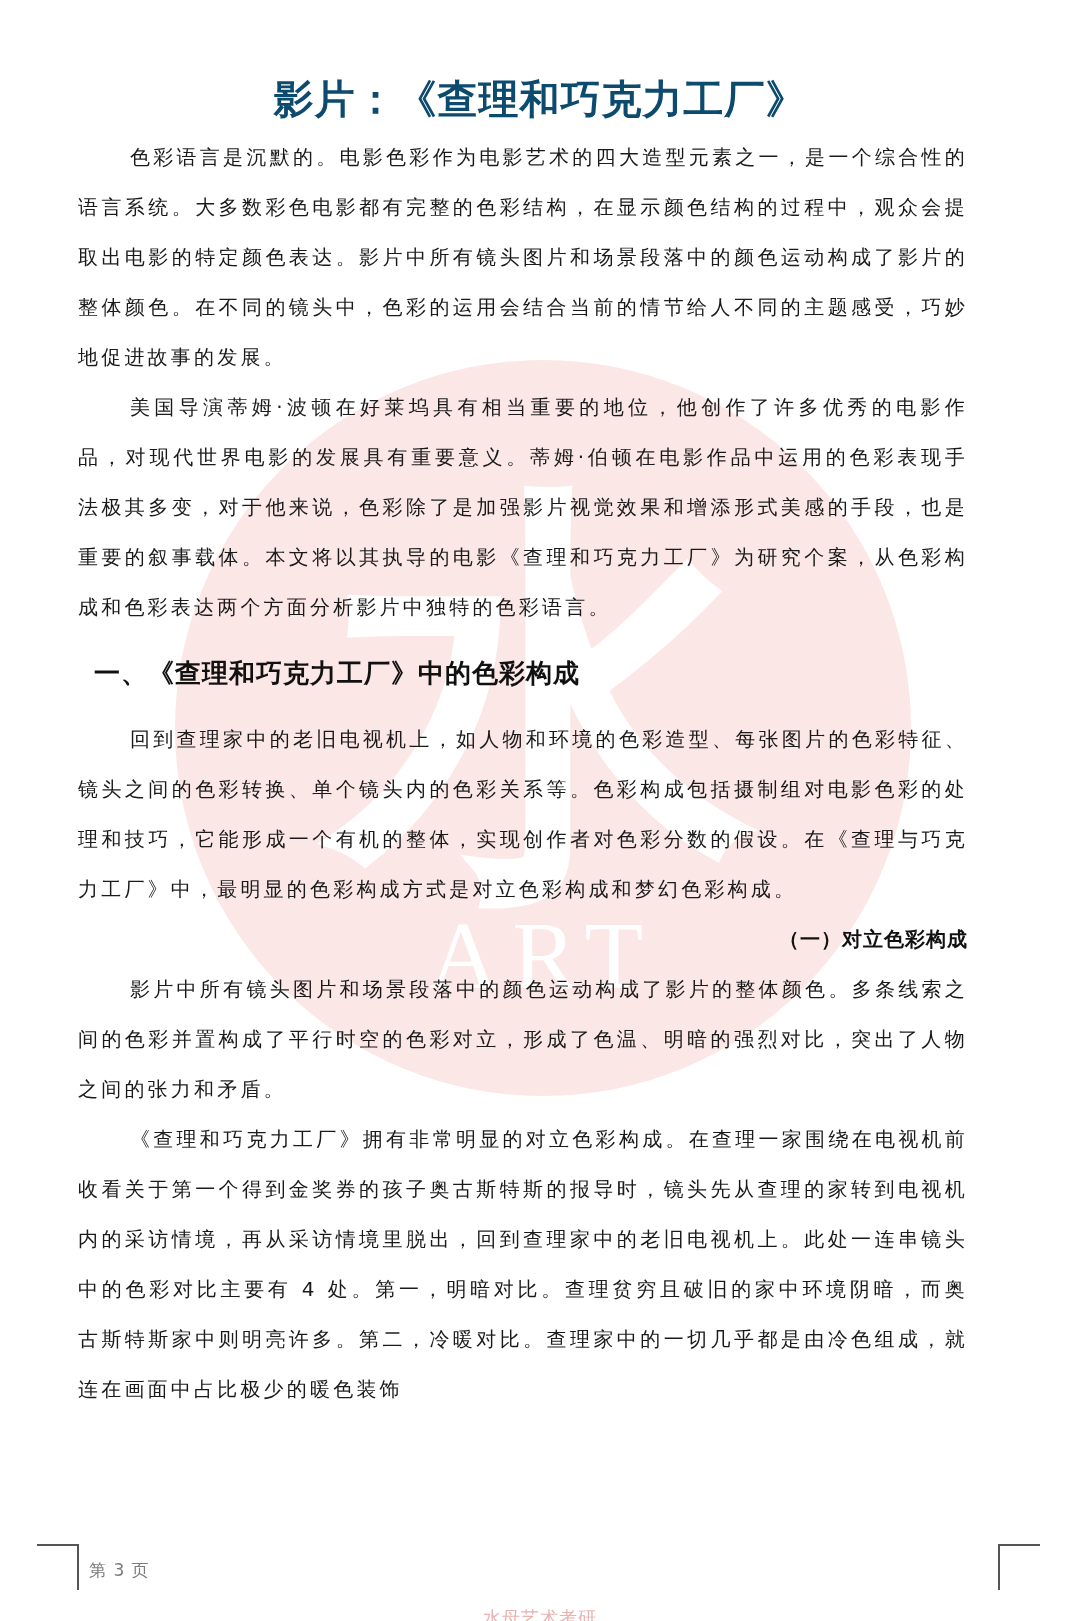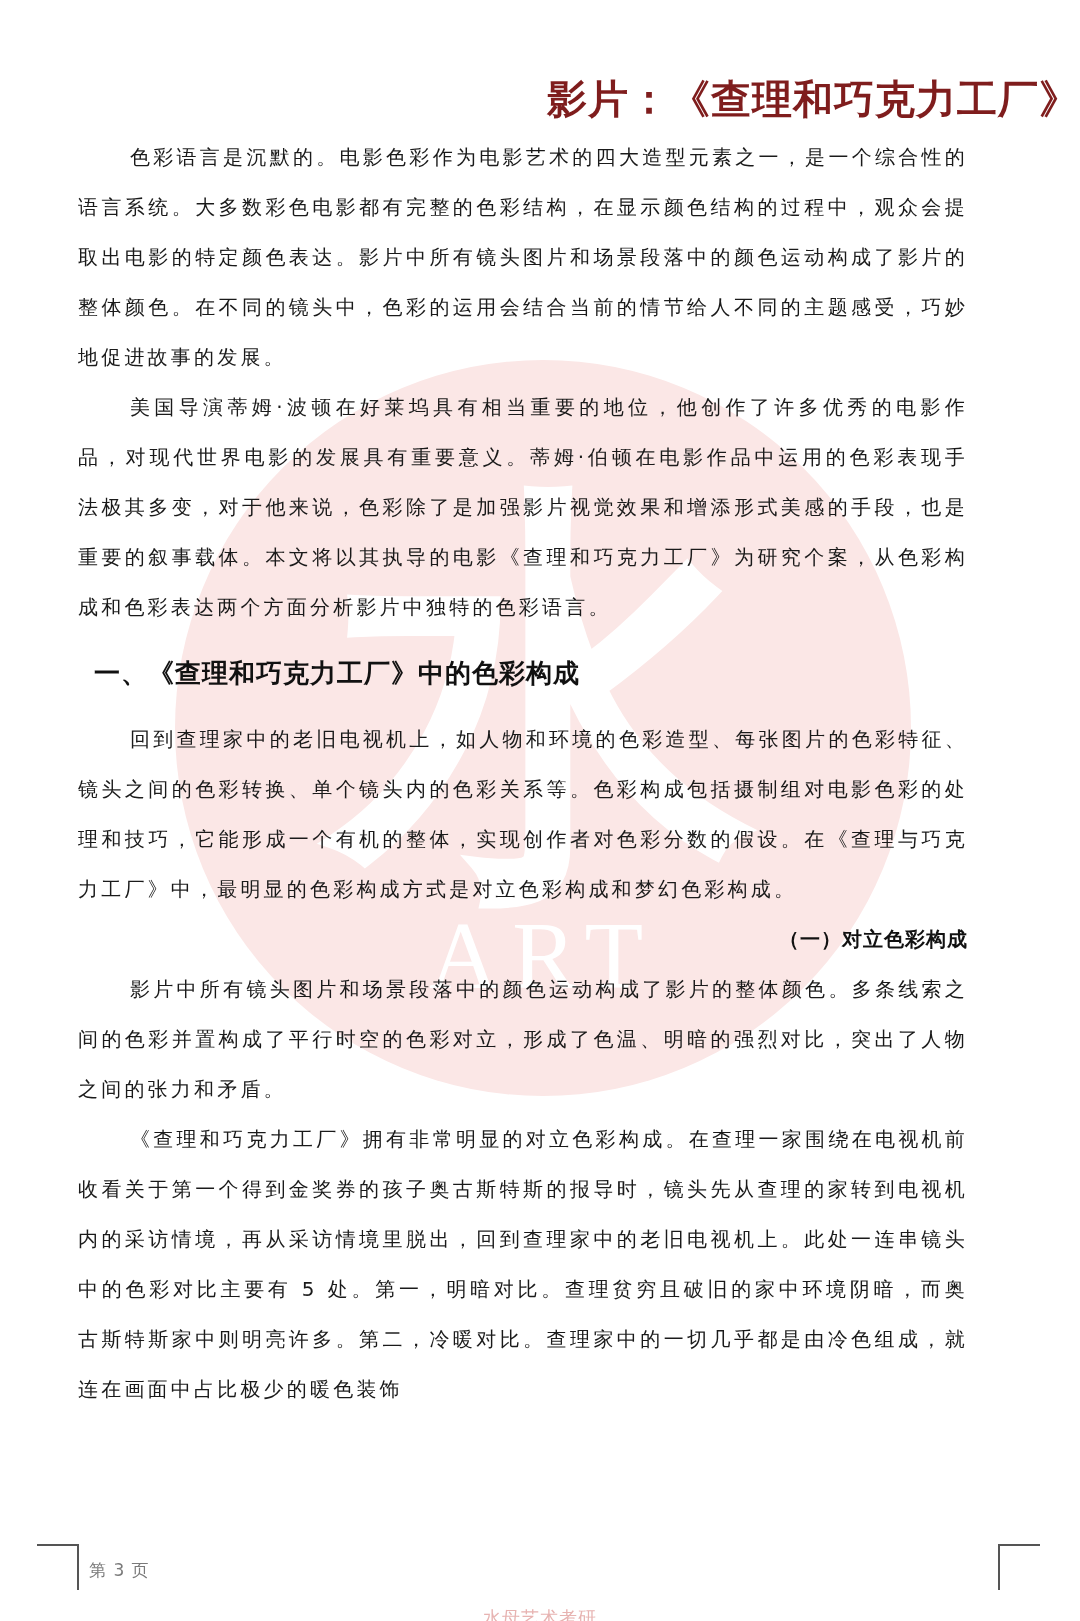--- a/index.html
+++ b/index.html
@@ -47,26 +47,26 @@
     font-family: Liberation Serif, serif;
     font-size: 96px;
     letter-spacing: 14px;
     color: #ffffff;
   }
   .title {
     position: absolute;
     top: 74px;
     left: 0;
     width: 1080px;
-    text-align: right;
+    text-align: center;
     font-size: 40px;
     font-weight: bold;
     line-height: 50px;
     letter-spacing: 1px;
-    color: #7f1d1d;
+    color: #0c4a6e;
   }
   .content {
     position: absolute;
     top: 132px;
     left: 78px;
     width: 890px;
   }
   .para {
     font-size: 20px;
     line-height: 50px;
@@ -144,20 +144,20 @@
 
 <div class="title">影片：《查理和巧克力工厂》</div>
 
 <div class="content">
   <p class="para">色彩语言是沉默的。电影色彩作为电影艺术的四大造型元素之一，是一个综合性的语言系统。大多数彩色电影都有完整的色彩结构，在显示颜色结构的过程中，观众会提取出电影的特定颜色表达。影片中所有镜头图片和场景段落中的颜色运动构成了影片的整体颜色。在不同的镜头中，色彩的运用会结合当前的情节给人不同的主题感受，巧妙地促进故事的发展。</p>
   <p class="para">美国导演蒂姆·波顿在好莱坞具有相当重要的地位，他创作了许多优秀的电影作品，对现代世界电影的发展具有重要意义。蒂姆·伯顿在电影作品中运用的色彩表现手法极其多变，对于他来说，色彩除了是加强影片视觉效果和增添形式美感的手段，也是重要的叙事载体。本文将以其执导的电影《查理和巧克力工厂》为研究个案，从色彩构成和色彩表达两个方面分析影片中独特的色彩语言。</p>
   <p class="heading1">一、《查理和巧克力工厂》中的色彩构成</p>
   <p class="para">回到查理家中的老旧电视机上，如人物和环境的色彩造型、每张图片的色彩特征、镜头之间的色彩转换、单个镜头内的色彩关系等。色彩构成包括摄制组对电影色彩的处理和技巧，它能形成一个有机的整体，实现创作者对色彩分数的假设。在《查理与巧克力工厂》中，最明显的色彩构成方式是对立色彩构成和梦幻色彩构成。</p>
   <p class="heading2">（一）对立色彩构成</p>
   <p class="para">影片中所有镜头图片和场景段落中的颜色运动构成了影片的整体颜色。多条线索之间的色彩并置构成了平行时空的色彩对立，形成了色温、明暗的强烈对比，突出了人物之间的张力和矛盾。</p>
-  <p class="para">《查理和巧克力工厂》拥有非常明显的对立色彩构成。在查理一家围绕在电视机前收看关于第一个得到金奖券的孩子奥古斯特斯的报导时，镜头先从查理的家转到电视机内的采访情境，再从采访情境里脱出，回到查理家中的老旧电视机上。此处一连串镜头中的色彩对比主要有 5 处。第一，明暗对比。查理贫穷且破旧的家中环境阴暗，而奥古斯特斯家中则明亮许多。第二，冷暖对比。查理家中的一切几乎都是由冷色组成，就连在画面中占比极少的暖色装饰</p>
+  <p class="para">《查理和巧克力工厂》拥有非常明显的对立色彩构成。在查理一家围绕在电视机前收看关于第一个得到金奖券的孩子奥古斯特斯的报导时，镜头先从查理的家转到电视机内的采访情境，再从采访情境里脱出，回到查理家中的老旧电视机上。此处一连串镜头中的色彩对比主要有 4 处。第一，明暗对比。查理贫穷且破旧的家中环境阴暗，而奥古斯特斯家中则明亮许多。第二，冷暖对比。查理家中的一切几乎都是由冷色组成，就连在画面中占比极少的暖色装饰</p>
 </div>
 
 <div class="corner corner-left"></div>
 <div class="corner corner-right"></div>
 
 <div class="footer-page">第 3 页</div>
 <div class="footer-brand">水母艺术考研</div>
 
 </body></html>

